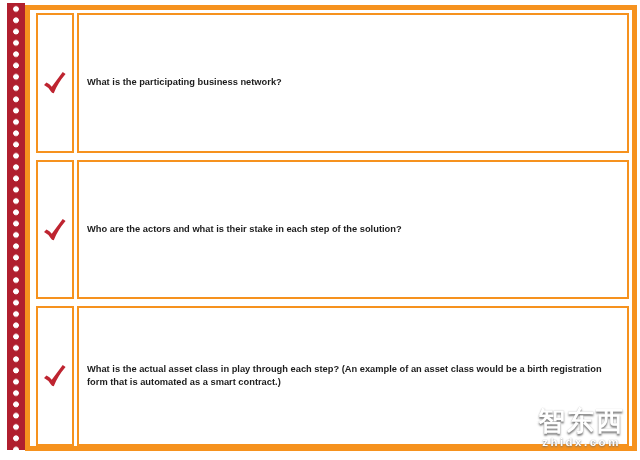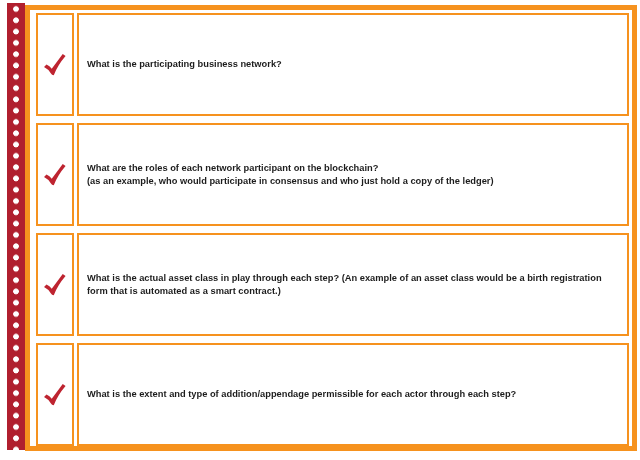--- a/index.html
+++ b/index.html
@@ -87,54 +87,47 @@
         <svg viewBox="0 0 32 32" aria-hidden="true">
           <path d="M2.5 18.5 L5.5 15.5 Q9.5 17.5 12 20.5 L25.5 2.5 L29 5 Q19.5 16 14.5 28.5 Q12 28.5 10.8 26 Q7.5 21 2.5 18.5 Z"></path>
         </svg>
       </div>
       <div class="question">
         <span class="q-text">What is the participating business network?</span>
       </div>
     </div>
 
 
-
-
-
     <div class="row">
       <div class="checkbox">
         <svg viewBox="0 0 32 32" aria-hidden="true">
           <path d="M2.5 18.5 L5.5 15.5 Q9.5 17.5 12 20.5 L25.5 2.5 L29 5 Q19.5 16 14.5 28.5 Q12 28.5 10.8 26 Q7.5 21 2.5 18.5 Z"></path>
         </svg>
       </div>
       <div class="question">
-        <span class="q-text">What are the roles of each network participant on the blockchain?
-(as an example, who would participate in consensus and who just hold a copy of the ledger)</span>
+        <span class="q-text">Who are the actors and what is their stake in each step of the solution?</span>
       </div>
     </div>
+
+
+
 
     <div class="row">
       <div class="checkbox">
         <svg viewBox="0 0 32 32" aria-hidden="true">
           <path d="M2.5 18.5 L5.5 15.5 Q9.5 17.5 12 20.5 L25.5 2.5 L29 5 Q19.5 16 14.5 28.5 Q12 28.5 10.8 26 Q7.5 21 2.5 18.5 Z"></path>
         </svg>
       </div>
       <div class="question">
         <span class="q-text">What is the actual asset class in play through each step? (An example of an asset class would be a birth registration form that is automated as a smart contract.)</span>
       </div>
     </div>
 
 
-    <div class="row">
-      <div class="checkbox">
-        <svg viewBox="0 0 32 32" aria-hidden="true">
-          <path d="M2.5 18.5 L5.5 15.5 Q9.5 17.5 12 20.5 L25.5 2.5 L29 5 Q19.5 16 14.5 28.5 Q12 28.5 10.8 26 Q7.5 21 2.5 18.5 Z"></path>
-        </svg>
-      </div>
-      <div class="question">
-        <span class="q-text">What is the extent and type of addition/appendage permissible for each actor through each step?</span>
-      </div>
-    </div>
   </div>
   </div>
 
+  <div class="watermark">
+    <div class="wm-logo">智东西</div>
+    <div class="wm-site">zhidx.com</div>
+  </div>
 
 </div>
 
 </body></html>

